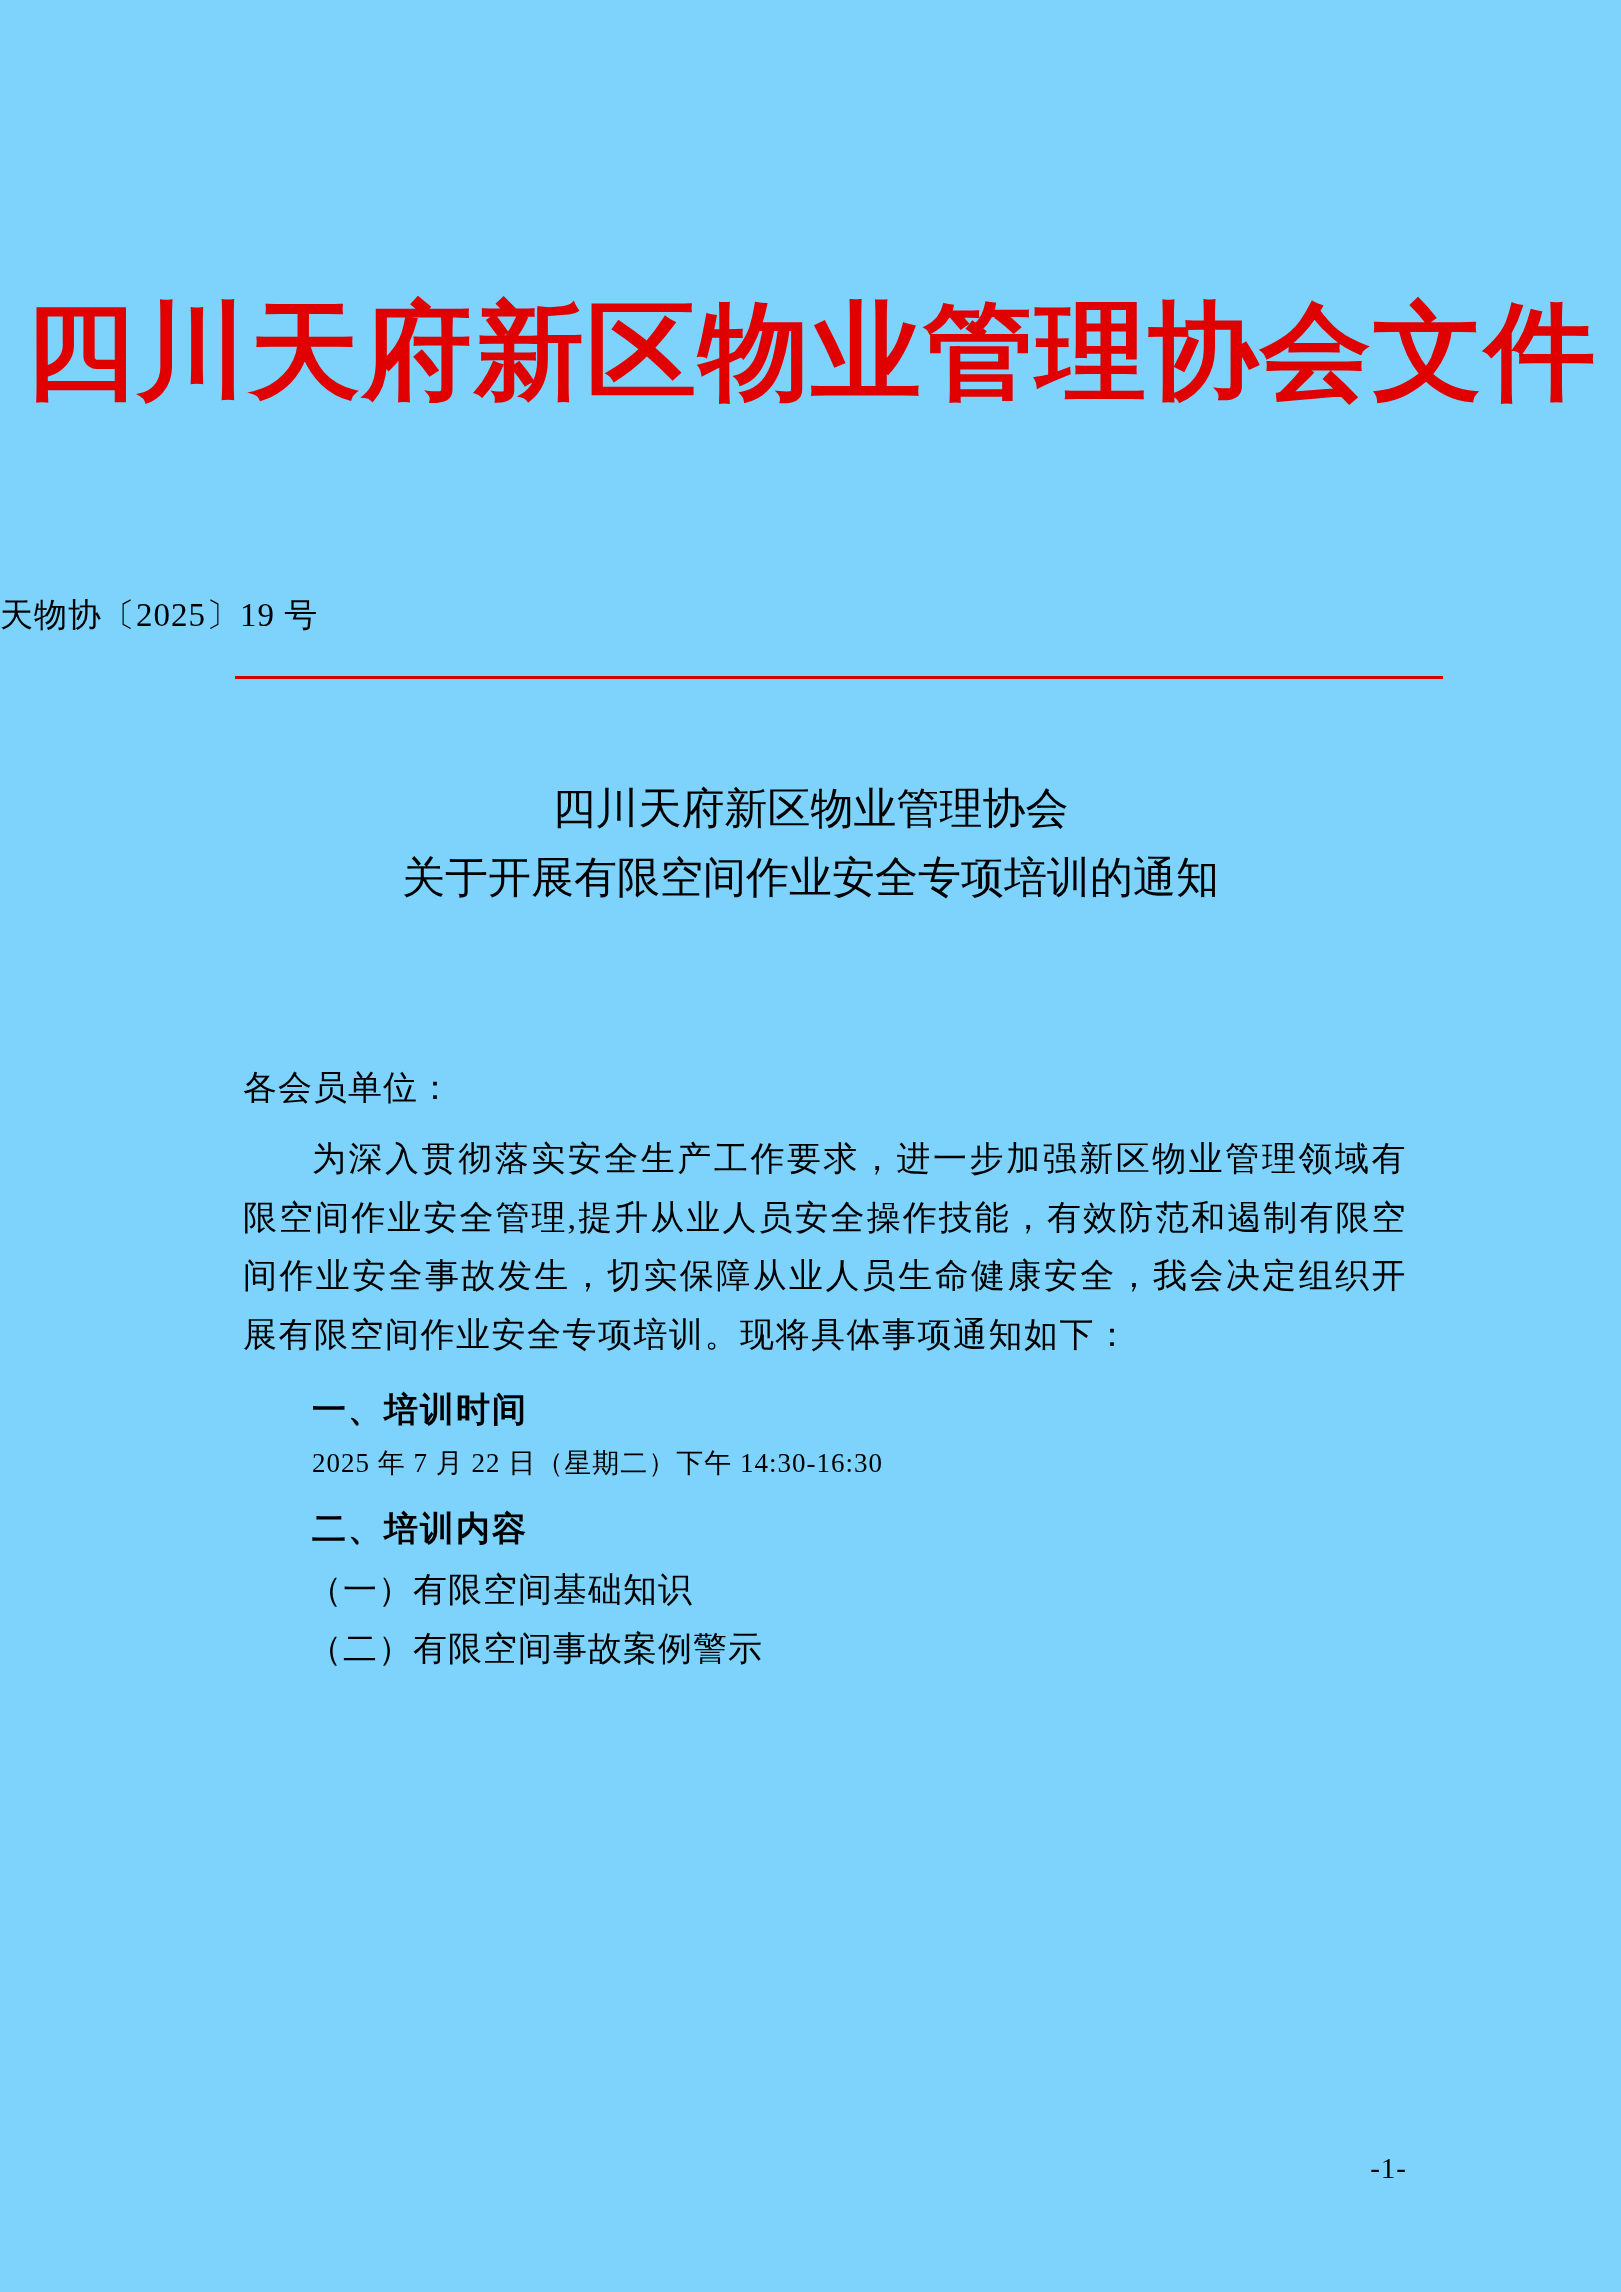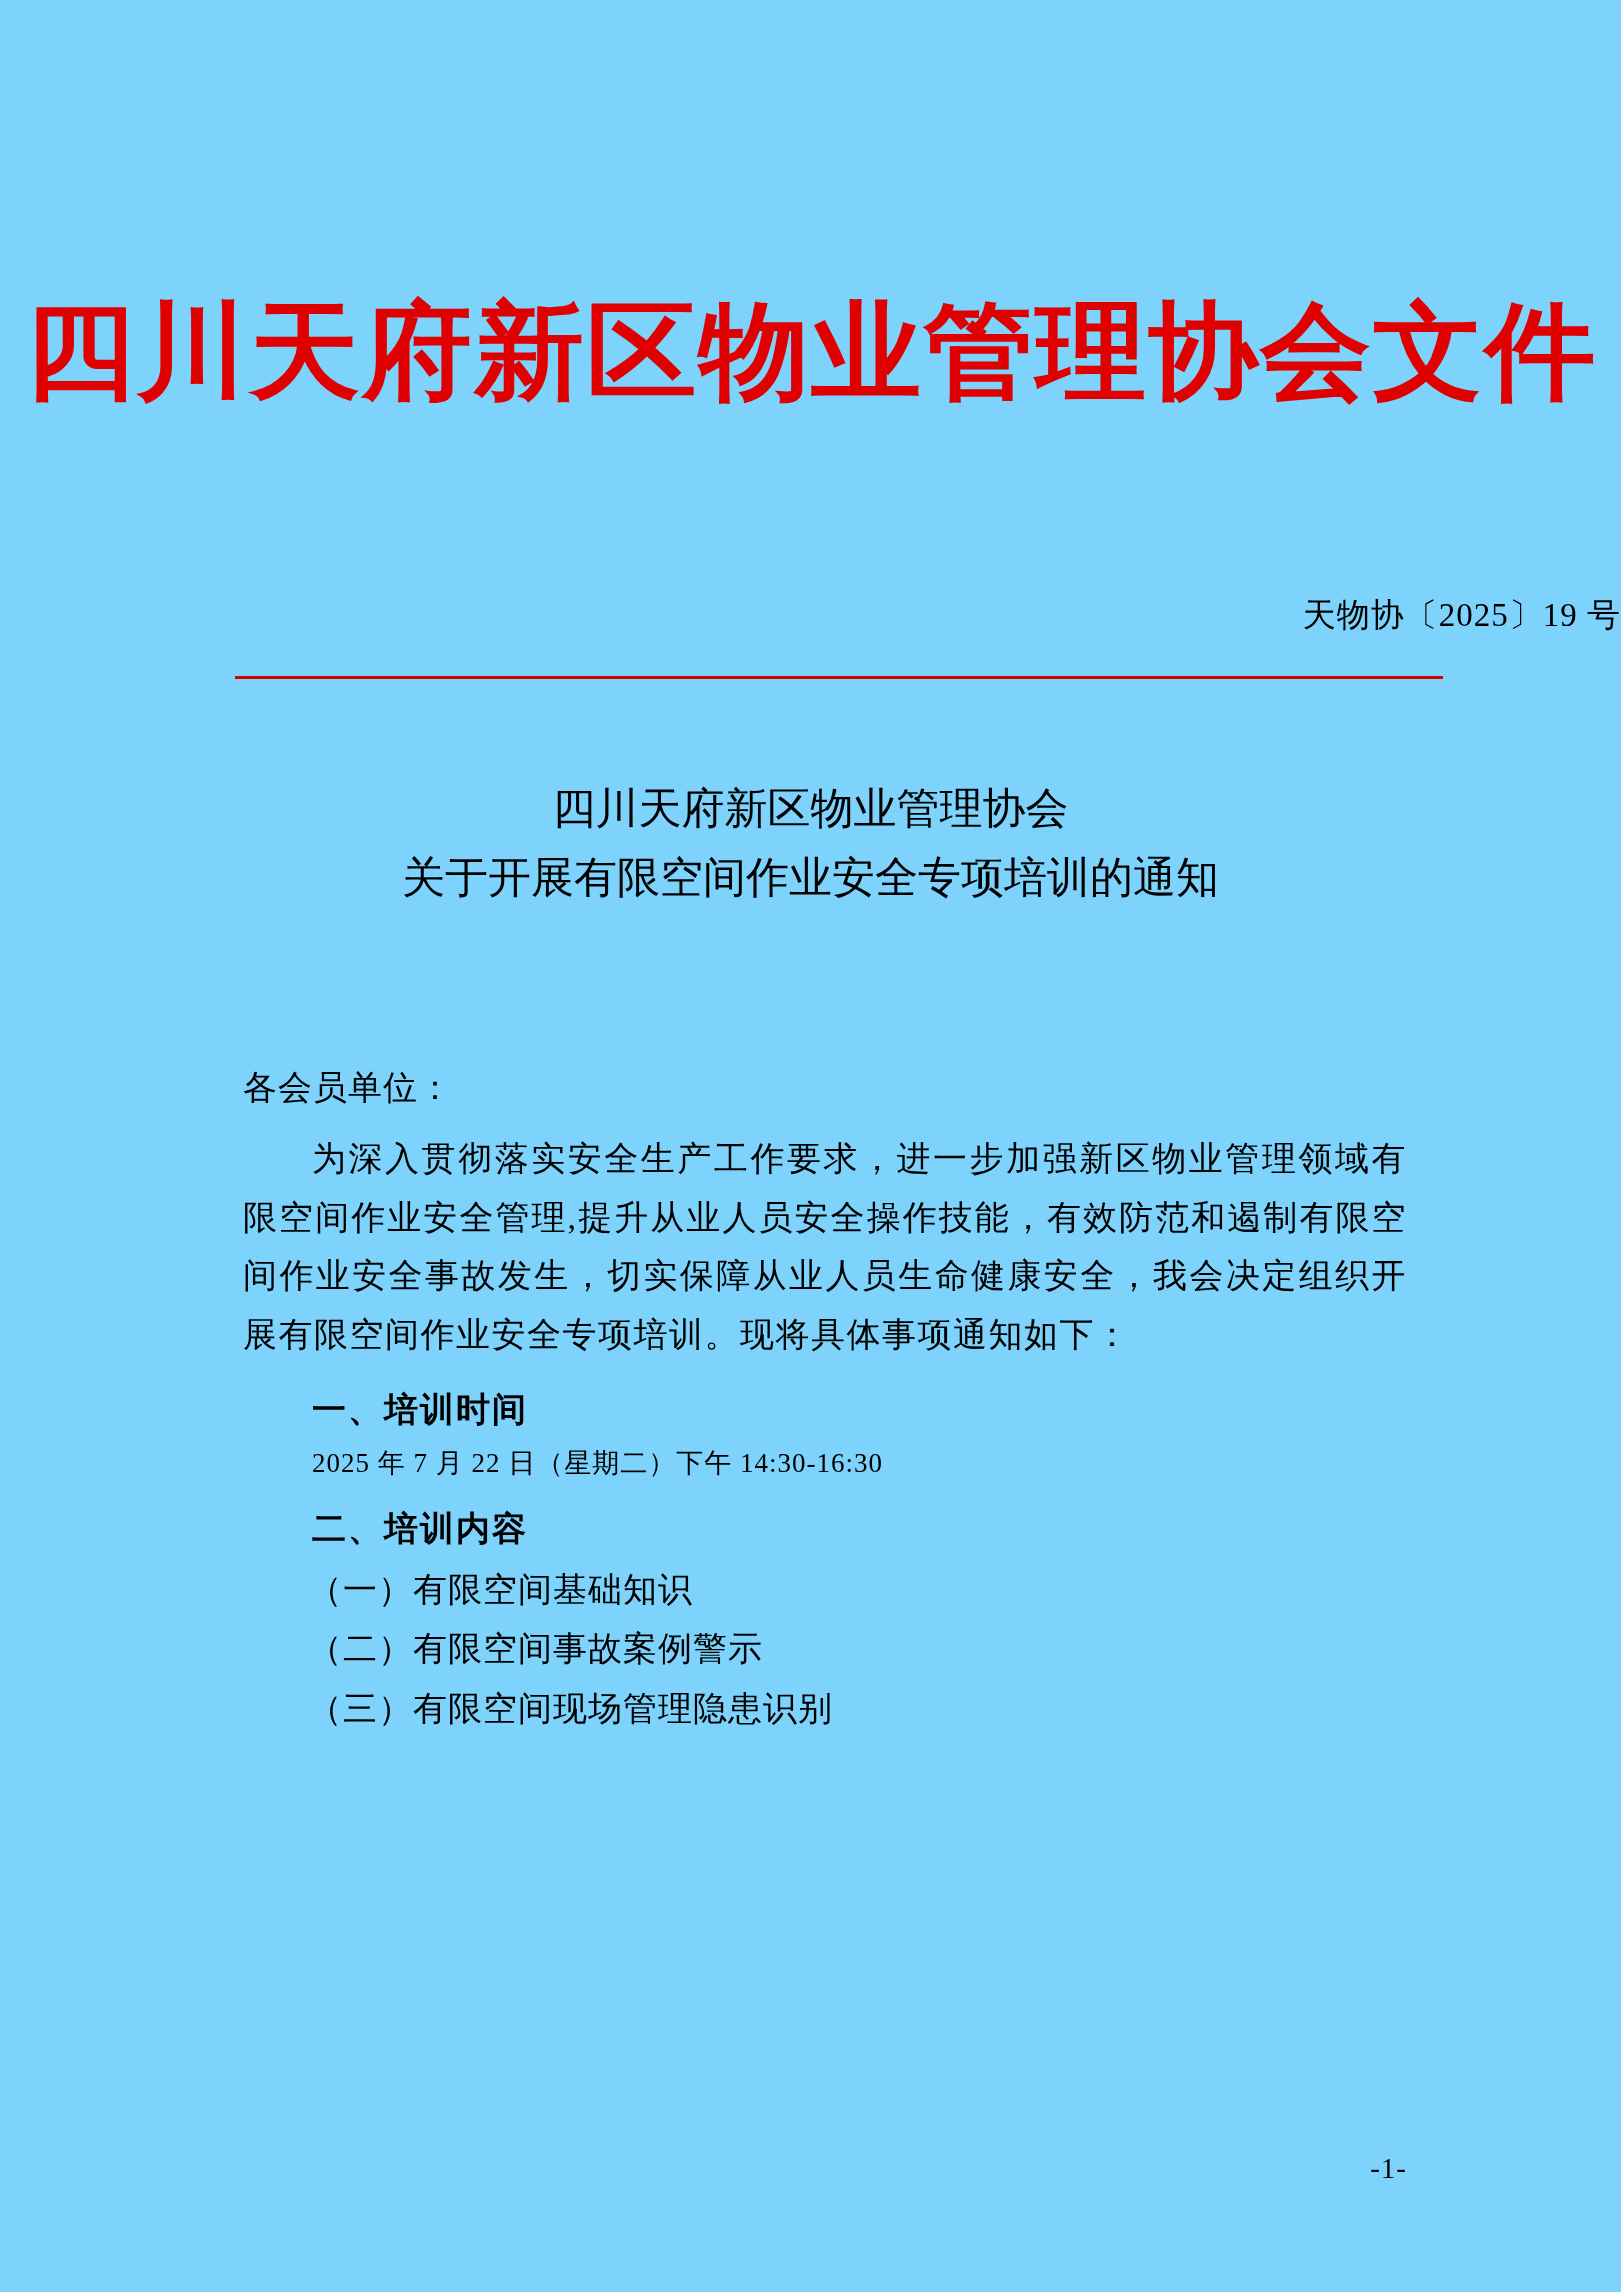--- a/index.html
+++ b/index.html
@@ -33,21 +33,21 @@
     letter-spacing: 2px;
     line-height: 1.1;
     transform: scaleX(1.04);
     white-space: nowrap;
   }
   .doc-number {
     position: absolute;
     top: 593px;
     left: 0;
     width: 100%;
-    text-align: right;
+    text-align: left;
     font-size: 33px;
     letter-spacing: 1px;
   }
   .red-rule {
     position: absolute;
     top: 676px;
     left: 235px;
     width: 1208px;
     height: 2.9px;
     background: #d40000;
@@ -140,20 +140,19 @@
     <div class="salutation">各会员单位：</div>
 
     <p class="para">为深入贯彻落实安全生产工作要求，进一步加强新区物业管理领域有限空间作业安全管理,提升从业人员安全操作技能，有效防范和遏制有限空间作业安全事故发生，切实保障从业人员生命健康安全，我会决定组织开展有限空间作业安全专项培训。现将具体事项通知如下：</p>
 
     <div class="section-heading">一、培训时间</div>
     <div class="section-text">2025 年 7 月 22 日（星期二）下午 14:30-16:30</div>
 
     <div class="section-heading">二、培训内容</div>
     <div class="list-item">（一）有限空间基础知识</div>
     <div class="list-item">（二）有限空间事故案例警示</div>
-    <div class="list-item">（三）有限空间现场管理隐患识别</div>
 
   </div>
 
   <div class="page-number">-1-</div>
 
 </div>
 
 
 </body></html>

